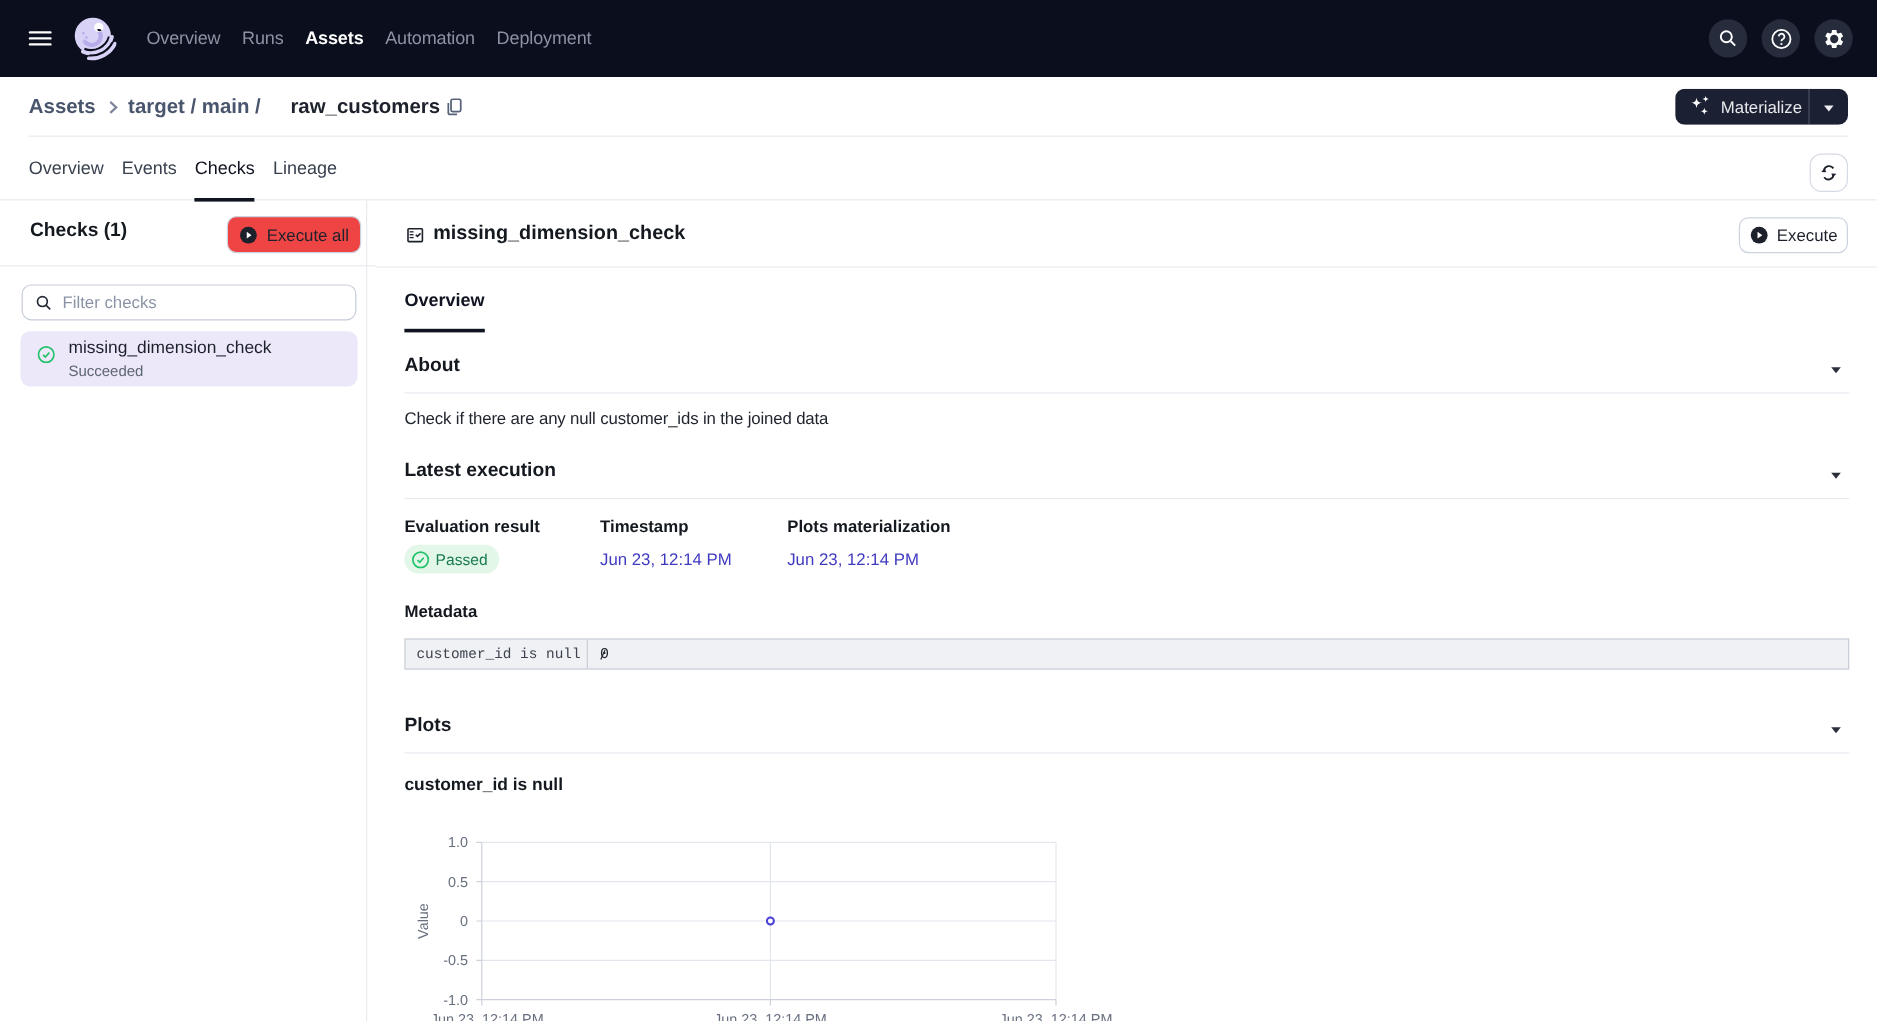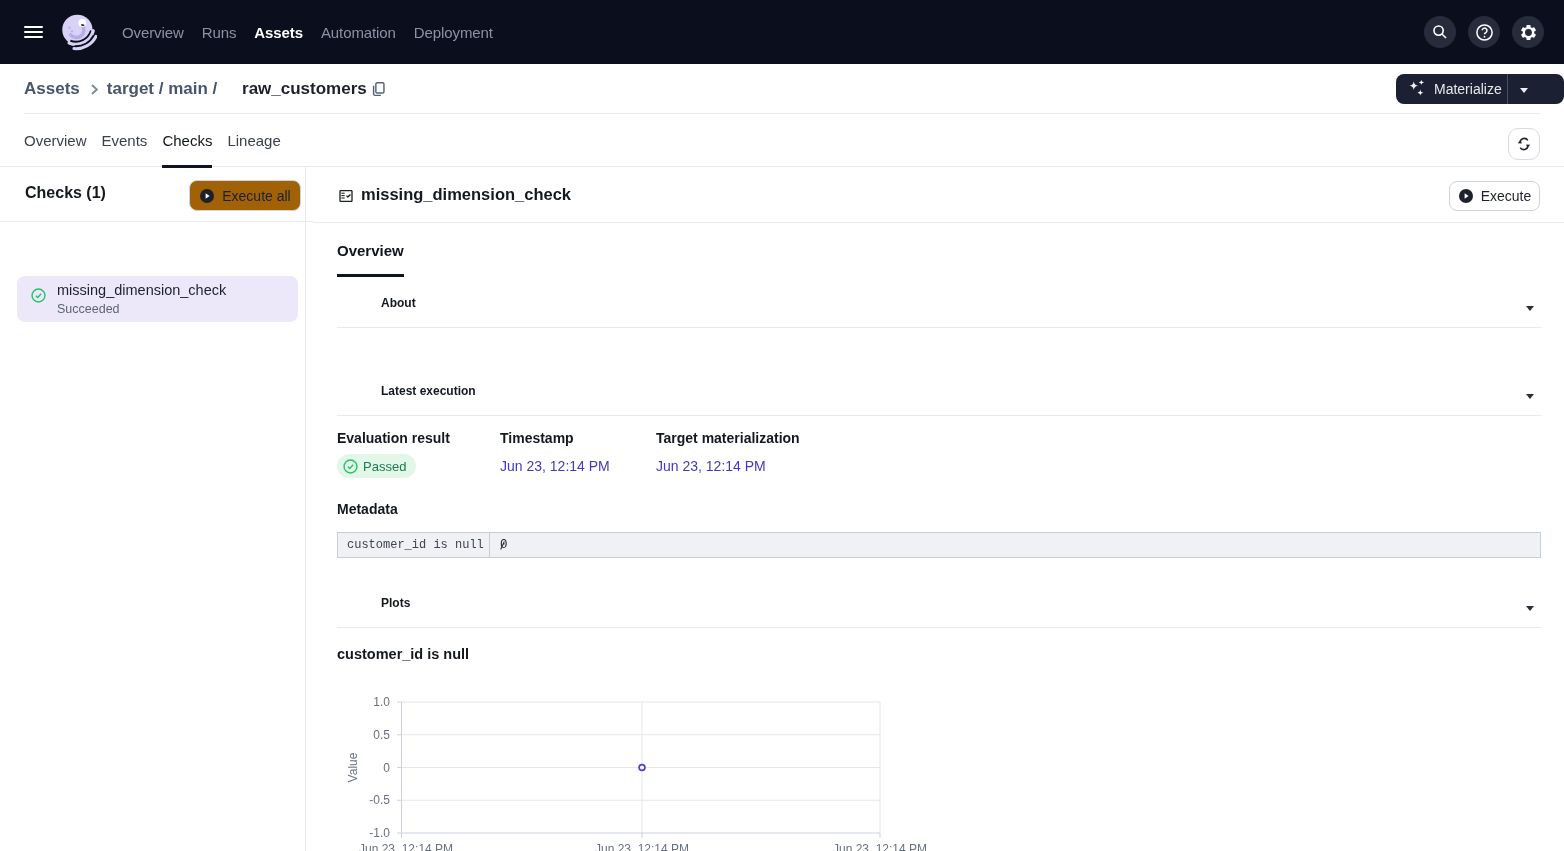--- a/index.html
+++ b/index.html
@@ -14,37 +14,37 @@
 .navlinks .act { color:#ffffff; font-weight:700; }
 .topicons { margin-left:auto; margin-right:20px; display:flex; gap:12px; }
 .cbtn { width:32px; height:32px; border-radius:50%; background:#272c3c; display:flex; align-items:center; justify-content:center; }
 
 .crumbrow { position:absolute; left:0; top:64px; width:1564px; height:50px; background:#fff; }
 .crumbrow .bline { position:absolute; left:24px; right:24px; bottom:0px; height:1px; background:#e8eaef; }
 .crumb { position:absolute; left:24px; top:0; height:50px; display:flex; align-items:center; font-size:17px; font-weight:600; color:#49556c; }
 .crumb .dark { color:#1d212c;margin-left:20px; }
 .crumb .chev { margin:0 6px 0 8px; color:#7d8699; }
 .copyic { margin-left:3px; }
-.matbtn { position:absolute; left:1396px; top:10px; width:168px; height:30px; background:#1b2033; border-radius:8px; display:flex; align-items:center; color:#e6e8ec; font-size:14px; font-weight:500; will-change:transform; }
+.matbtn { position:absolute; left:1396px; top:10px; width:144px; height:30px; background:#1b2033; border-radius:8px; display:flex; align-items:center; color:#e6e8ec; font-size:14px; font-weight:500; will-change:transform; }
 .matbtn .sp { margin-left:11px; }
 .matbtn .lbl { margin-left:7px; }
 .matbtn .divv { position:absolute; left:111px; top:0; width:1px; height:30px; background:#4a4f60; }
 .matbtn .car { position:absolute; left:124px; top:13.5px; width:0; height:0; border-left:4px solid transparent; border-right:4px solid transparent; border-top:5px solid #eceef1; }
 
 .tabsrow { position:absolute; left:0; top:114px; width:1564px; height:53px; border-bottom:1px solid #e8eaef; }
 .tabs { position:absolute; left:24px; top:0; height:53px; display:flex; gap:15px; font-size:15px; }
 .tabs .tab { height:53px; display:flex; align-items:center; color:#39414f; font-weight:500; position:relative; }
 .tabs .tab.on { color:#101420; font-weight:400; }
 .tabs .tab.on:after { content:""; position:absolute; left:0; right:0; bottom:-1px; height:3px; background:#101420; }
 .refbtn { position:absolute; left:1508px; top:14px; width:32px; height:32px; border:1px solid #d6dae2; border-radius:10px; display:flex; align-items:center; justify-content:center; background:#fff; }
 
 .sidebar { position:absolute; left:0; top:167px; width:306px; height:684px; border-right:1px solid #e8eaef; }
 .sbhead { position:absolute; left:0; top:0; width:313px; height:55px; border-bottom:1px solid #e8eaef; }
 .sbhead h2 { position:absolute; left:25px; top:17px; font-size:16px; font-weight:700; color:#14181f; }
-.exeall { position:absolute; left:189px; top:13px; width:112px; height:31px; border:1px solid #cdd3de; border-radius:8px; background:#a16207; display:flex; align-items:center; justify-content:center; gap:7px; font-size:14px; font-weight:500; color:#1d212c; }
+.exeall { position:absolute; left:189px; top:13px; width:112px; height:31px; border:1px solid #cdd3de; border-radius:8px; background:#ef4444; display:flex; align-items:center; justify-content:center; gap:7px; font-size:14px; font-weight:500; color:#1d212c; }
 .filter { position:absolute; left:18px; top:70px; width:279px; height:30px; border:1px solid #c6ccd8; border-radius:8px; display:flex; align-items:center; background:#fff; }
 .filter svg { margin-left:10px; }
 .filter .ph { margin-left:8px; font-size:14px; color:#8b94a6; }
 .checkitem { position:absolute; left:17px; top:109px; width:281px; height:46px; background:#ece8fa; border-radius:8px; }
 .checkitem .ic { position:absolute; left:14px; top:12px; }
 .checkitem .t1 { position:absolute; left:40px; top:6px; font-size:14.5px; color:#1d212c; }
 .checkitem .t2 { position:absolute; left:40px; top:26px; font-size:12.5px; color:#5d6572; }
 
 .main { position:absolute; left:313px; top:167px; width:1251px; height:684px; }
 .mhead { position:absolute; left:0; top:0; width:1251px; height:56px; border-bottom:1px solid #e8eaef; }
@@ -52,21 +52,21 @@
 .mhead h1 { position:absolute; left:48px; top:18px; font-size:16.5px; font-weight:700; color:#14181f; }
 .exebtn { position:absolute; left:1136px; top:14px; width:91px; height:30px; border:1px solid #cdd3de; border-radius:8px; background:#fff; display:flex; align-items:center; justify-content:center; gap:7px; font-size:14px; font-weight:500; color:#1d212c; }
 
 .itabs { position:absolute; left:24px; top:56px; height:54px; display:flex; gap:16px; font-size:15px; }
 .itabs .tab { height:54px; display:flex; align-items:center; color:#3c4452; font-weight:500; position:relative; }
 .itabs .tab.on { color:#101420; font-weight:700; }
 .itabs .tab.on:after { content:""; position:absolute; left:0; right:0; bottom:0px; height:3px; background:#101420; }
 .itabs .tab.dis { color:#9aa1af; }
 
 .sechead { position:absolute; left:24px; width:1204px; height:1px; }
-.sechead .ttl { position:absolute; left:0; top:-31px; font-size:12px; font-weight:700; color:#14181f;margin-left:44px; }
+.sechead .ttl { position:absolute; left:0; top:-31px; font-size:16px; font-weight:700; color:#14181f; }
 .sechead .car { position:absolute; right:7px; top:-21px; width:0; height:0; border-left:4.5px solid transparent; border-right:4.5px solid transparent; border-top:5px solid #2a2f3a; }
 .bline2 { position:absolute; left:24px; width:1204px; height:1px; background:#e8eaef; }
 
 .desc { position:absolute; left:24px; top:173px; font-size:14px; letter-spacing:-0.12px; color:#21252f; }
 
 .colhead { position:absolute; font-size:14px; font-weight:700; color:#14181f; }
 .passchip { position:absolute; left:24px; top:287px; height:24px; background:#e3f7e9; border-radius:12px; display:flex; align-items:center; padding:0 10px 0 6px; gap:5px; }
 .passchip span { font-size:13px; color:#1a7b50; }
 .linkblue { position:absolute; font-size:14px; color:#403ac0; }
 
@@ -180,20 +180,27 @@
   <div class="sbhead">
     <h2>Checks (1)</h2>
     <div class="exeall">
       <svg width="16" height="16" viewBox="0 0 16 16">
           <circle cx="8" cy="8" r="7" fill="#1d212c"></circle>
           <path d="M6.6 5.2 l4 2.8 -4 2.8 z" fill="#fff"></path>
         </svg>
       <span>Execute all</span>
     </div>
   </div>
+  <div class="filter">
+    <svg width="15" height="15" viewBox="0 0 18 18" fill="none" stroke="#242a35" stroke-width="1.7">
+        <circle cx="7.6" cy="7.6" r="4.9"></circle>
+        <line x1="11.4" y1="11.4" x2="15.4" y2="15.4"></line>
+      </svg>
+    <span class="ph">Filter checks</span>
+  </div>
   <div class="checkitem">
     <svg class="ic" width="15" height="15" viewBox="0 0 16 16" fill="none" stroke="#23c26b" stroke-width="1.5">
         <circle cx="8" cy="8" r="6.9"></circle>
         <path d="M5.2 8.2 l2 2 3.6-4"></path>
       </svg>
     <div class="t1">missing_dimension_check</div>
     <div class="t2">Succeeded</div>
   </div>
 </div>
 
@@ -217,29 +224,30 @@
   </div>
   <div class="itabs">
     <div class="tab on">Overview</div>
   </div>
 
   <div class="sechead" style="top:160px">
       <div class="ttl">About</div>
       <div class="car"></div>
     </div>
   <div class="bline2" style="top:160px"></div>
+  <div class="desc">Check if there are any null customer_ids in the joined data</div>
 
   <div class="sechead" style="top:248px">
       <div class="ttl">Latest execution</div>
       <div class="car"></div>
     </div>
   <div class="bline2" style="top:248px"></div>
   <div class="colhead" style="left:24px; top:263px;">Evaluation result</div>
   <div class="colhead" style="left:187px; top:263px;">Timestamp</div>
-  <div class="colhead" style="left:343px; top:263px;">Target materialization</div>
+  <div class="colhead" style="left:343px; top:263px;">Plots materialization</div>
   <div class="passchip">
     <svg width="15" height="15" viewBox="0 0 16 16" fill="none" stroke="#23c26b" stroke-width="1.5">
         <circle cx="8" cy="8" r="6.9"></circle>
         <path d="M5.2 8.2 l2 2 3.6-4"></path>
       </svg>
     <span>Passed</span>
   </div>
   <div class="linkblue" style="left:187px; top:291px;">Jun 23, 12:14 PM</div>
   <div class="linkblue" style="left:343px; top:291px;">Jun 23, 12:14 PM</div>
   <div class="colhead" style="left:24px; top:334px;">Metadata</div>

